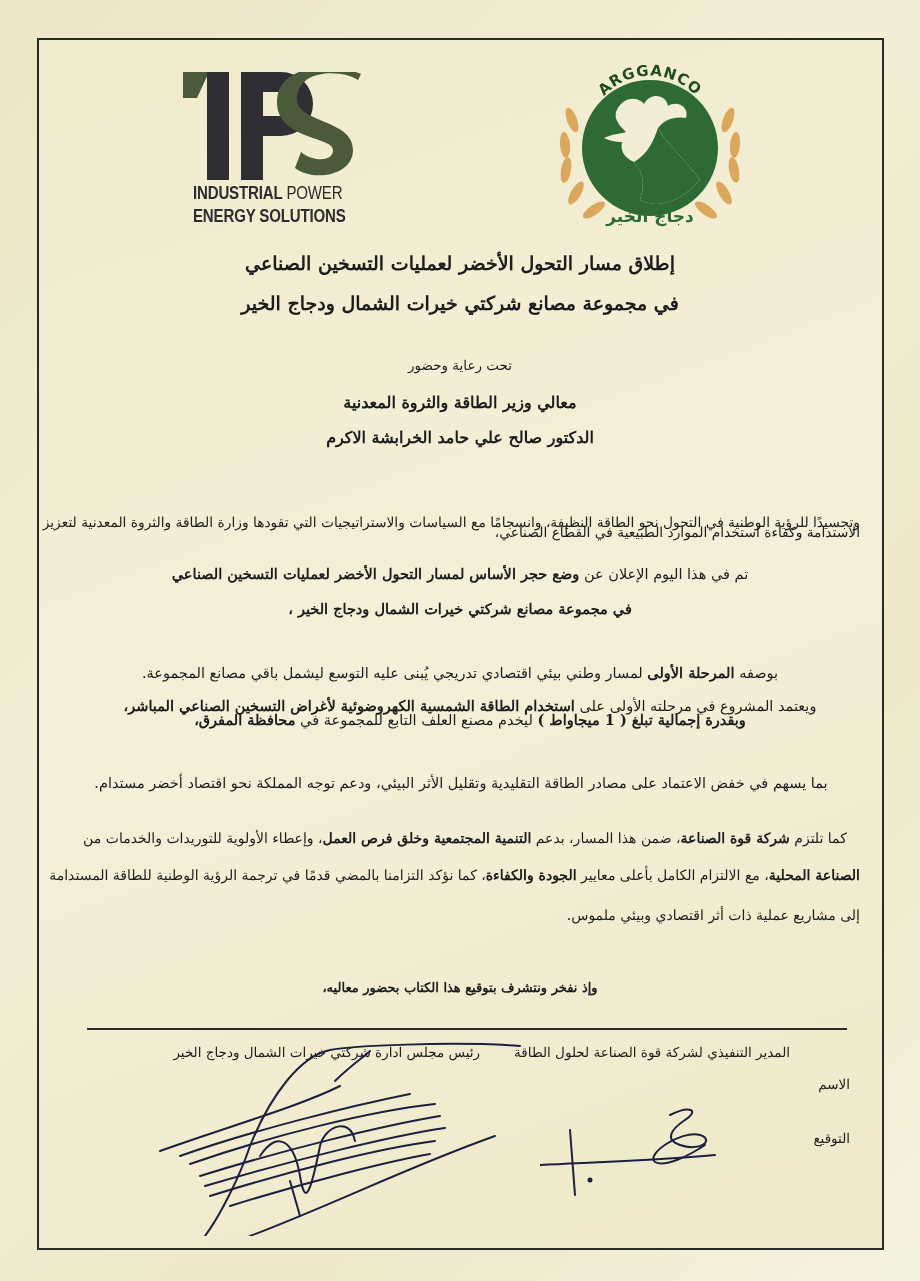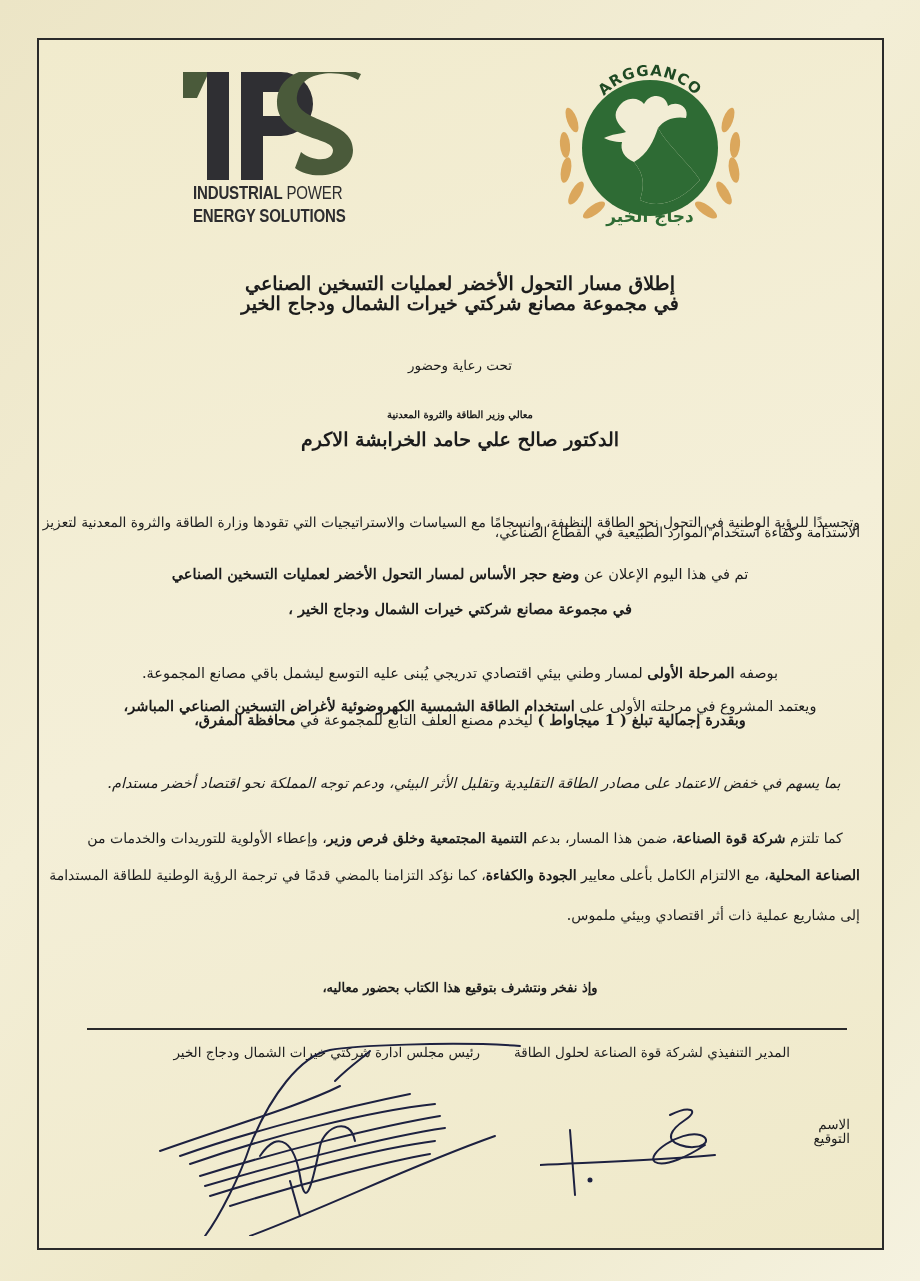--- a/index.html
+++ b/index.html
@@ -63,49 +63,49 @@
     <ellipse cx="156" cy="160" rx="5" ry="13" transform="rotate(-55 156 160)"></ellipse>
   </g>
   <circle cx="100" cy="98" r="68" fill="#2e6b34"></circle>
   <path d="M66,62 C72,46 88,46 94,54 C100,42 116,44 118,56 C126,50 140,56 136,68 C124,66 114,70 108,78 C118,96 138,112 150,130 C132,150 110,160 90,150 C96,132 92,122 84,112 C74,108 70,100 72,92 C64,92 58,90 54,88 C62,84 70,84 76,82 C70,76 64,70 66,62 z" fill="#f2edd5"></path>
   <path d="M84,112 C92,122 96,132 90,150 C110,160 132,150 150,130 C138,112 118,96 108,78 C104,90 98,104 84,112 z" fill="#2e6b34"></path>
   <circle cx="86" cy="80" r="4" fill="#f2edd5"></circle>
   <text font-family="DejaVu Sans, sans-serif" font-size="15" font-weight="bold" fill="#1f4a24" letter-spacing="1"><textPath href="#arc" startOffset="50%" text-anchor="middle">ARGGANCO</textPath></text>
   <text x="100" y="172" text-anchor="middle" font-family="DejaVu Sans, sans-serif" font-size="17" font-weight="bold" fill="#2e6b34">دجاج الخير</text>
 </svg>
 
-<div class="abs ar title" style="left:160px; top:252px; width:600px;margin-top:20px;">إطلاق مسار التحول الأخضر لعمليات التسخين الصناعي</div>
+<div class="abs ar title" style="left:160px; top:252px; width:600px;">إطلاق مسار التحول الأخضر لعمليات التسخين الصناعي</div>
 <div class="abs ar title" style="left:160px; top:292px; width:600px;">في مجموعة مصانع شركتي خيرات الشمال ودجاج الخير</div>
 
 <div class="abs ar line" style="left:160px; top:357px; width:600px; font-size:13.5px;">تحت رعاية وحضور</div>
-<div class="abs ar line b" style="left:160px; top:393px; width:600px; font-size:10px;margin-top:16px;">معالي وزير الطاقة والثروة المعدنية</div>
-<div class="abs ar line b" style="left:160px; top:428px; width:600px; font-size:19px;">الدكتور صالح علي حامد الخرابشة الاكرم</div>
+<div class="abs ar line b" style="left:160px; top:393px; width:600px; font-size:16px;">معالي وزير الطاقة والثروة المعدنية</div>
+<div class="abs ar line b" style="left:160px; top:428px; width:600px; font-size:16px;">الدكتور صالح علي حامد الخرابشة الاكرم</div>
 
 <div class="abs ar line" style="left:70px; top:490px; width:790px; font-size:13.8px;margin-top:24px;">وتجسيدًا للرؤية الوطنية في التحول نحو الطاقة النظيفة، وانسجامًا مع السياسات والاستراتيجيات التي تقودها وزارة الطاقة والثروة المعدنية لتعزيز</div>
 <div class="abs ar line" style="left:70px; top:524px; width:790px; font-size:13.8px;text-align:right;">الاستدامة وكفاءة استخدام الموارد الطبيعية في القطاع الصناعي،</div>
 
 <div class="abs ar line" style="left:100px; top:565px; width:720px;"><span>تم في هذا اليوم الإعلان عن </span><span class="b">وضع حجر الأساس لمسار التحول الأخضر لعمليات التسخين الصناعي</span></div>
 <div class="abs ar line b" style="left:100px; top:600px; width:720px;">في مجموعة مصانع شركتي خيرات الشمال ودجاج الخير ،</div>
 <div class="abs ar line" style="left:100px; top:664px; width:720px;"><span>بوصفه </span><span class="b">المرحلة الأولى</span><span> لمسار وطني بيئي اقتصادي تدريجي يُبنى عليه التوسع ليشمل باقي مصانع المجموعة.</span></div>
 
 <div class="abs ar line" style="left:100px; top:697px; width:740px;"><span>ويعتمد المشروع في مرحلته الأولى على </span><span class="b">استخدام الطاقة الشمسية الكهروضوئية لأغراض التسخين الصناعي المباشر،</span></div>
 <div class="abs ar line" style="left:100px; top:711px; width:740px;"><span class="b">وبقدرة إجمالية تبلغ  ( 1 ميجاواط )</span><span> ليخدم مصنع العلف التابع للمجموعة في </span><span class="b">محافظة المفرق،</span></div>
-<div class="abs ar line" style="left:104px; top:775px; width:740px;font-style:italic;">بما يسهم في خفض الاعتماد على مصادر الطاقة التقليدية وتقليل الأثر البيئي، ودعم توجه المملكة نحو اقتصاد أخضر مستدام.</div>
+<div class="abs ar line" style="left:91px; top:775px; width:740px;">بما يسهم في خفض الاعتماد على مصادر الطاقة التقليدية وتقليل الأثر البيئي، ودعم توجه المملكة نحو اقتصاد أخضر مستدام.</div>
 
-<div class="abs ar line" style="left:70px; top:830px; width:790px; font-size:14px;"><span>كما تلتزم </span><span class="b">شركة قوة الصناعة</span><span>، ضمن هذا المسار، بدعم </span><span class="b">التنمية المجتمعية وخلق فرص وزير</span><span>، وإعطاء الأولوية للتوريدات والخدمات من</span></div>
+<div class="abs ar line" style="left:70px; top:830px; width:790px; font-size:14px;"><span>كما تلتزم </span><span class="b">شركة قوة الصناعة</span><span>، ضمن هذا المسار، بدعم </span><span class="b">التنمية المجتمعية وخلق فرص العمل</span><span>، وإعطاء الأولوية للتوريدات والخدمات من</span></div>
 <div class="abs ar line" style="left:70px; top:867px; width:790px; font-size:14px;"><span class="b">الصناعة المحلية</span><span>، مع الالتزام الكامل بأعلى معايير </span><span class="b">الجودة والكفاءة</span><span>، كما نؤكد التزامنا بالمضي قدمًا في ترجمة الرؤية الوطنية للطاقة المستدامة</span></div>
 <div class="abs ar line" style="left:70px; top:907px; width:790px; font-size:14px;text-align:right;">إلى مشاريع عملية ذات أثر اقتصادي وبيئي ملموس.</div>
 
 <div class="abs ar line b" style="left:160px; top:980px; width:600px; font-size:13px;">وإذ نفخر ونتشرف بتوقيع هذا الكتاب بحضور معاليه،</div>
 
 <div class="abs sep"></div>
 
 <div class="abs ar sig-label" style="left:490px; top:1044px; width:300px; text-align:right;">المدير التنفيذي لشركة قوة الصناعة لحلول الطاقة</div>
 <div class="abs ar sig-label" style="left:150px; top:1044px; width:330px; text-align:right;">رئيس مجلس ادارة شركتي خيرات الشمال ودجاج الخير</div>
-<div class="abs ar sig-label" style="left:790px; top:1076px; width:60px; text-align:right;margin-top:40px;">الاسم</div>
+<div class="abs ar sig-label" style="left:790px; top:1076px; width:60px; text-align:right;">الاسم</div>
 <div class="abs ar sig-label" style="left:780px; top:1130px; width:70px; text-align:right;">التوقيع</div>
 
 <svg class="abs" style="left:150px; top:1036px;" width="380" height="200" viewBox="0 0 380 200">
   <g fill="none" stroke="#1d2140" stroke-width="2" stroke-linecap="round">
     <path d="M370,10 C300,5 200,10 180,14 C150,20 120,60 100,110 C90,140 70,180 55,200"></path>
     <path d="M10,115 C80,90 150,70 190,50"></path>
     <path d="M30,120 C100,95 200,70 260,58"></path>
     <path d="M40,128 C120,100 220,75 285,68"></path>
     <path d="M50,140 C130,115 230,90 290,80"></path>
     <path d="M55,150 C140,125 240,100 295,92"></path>

